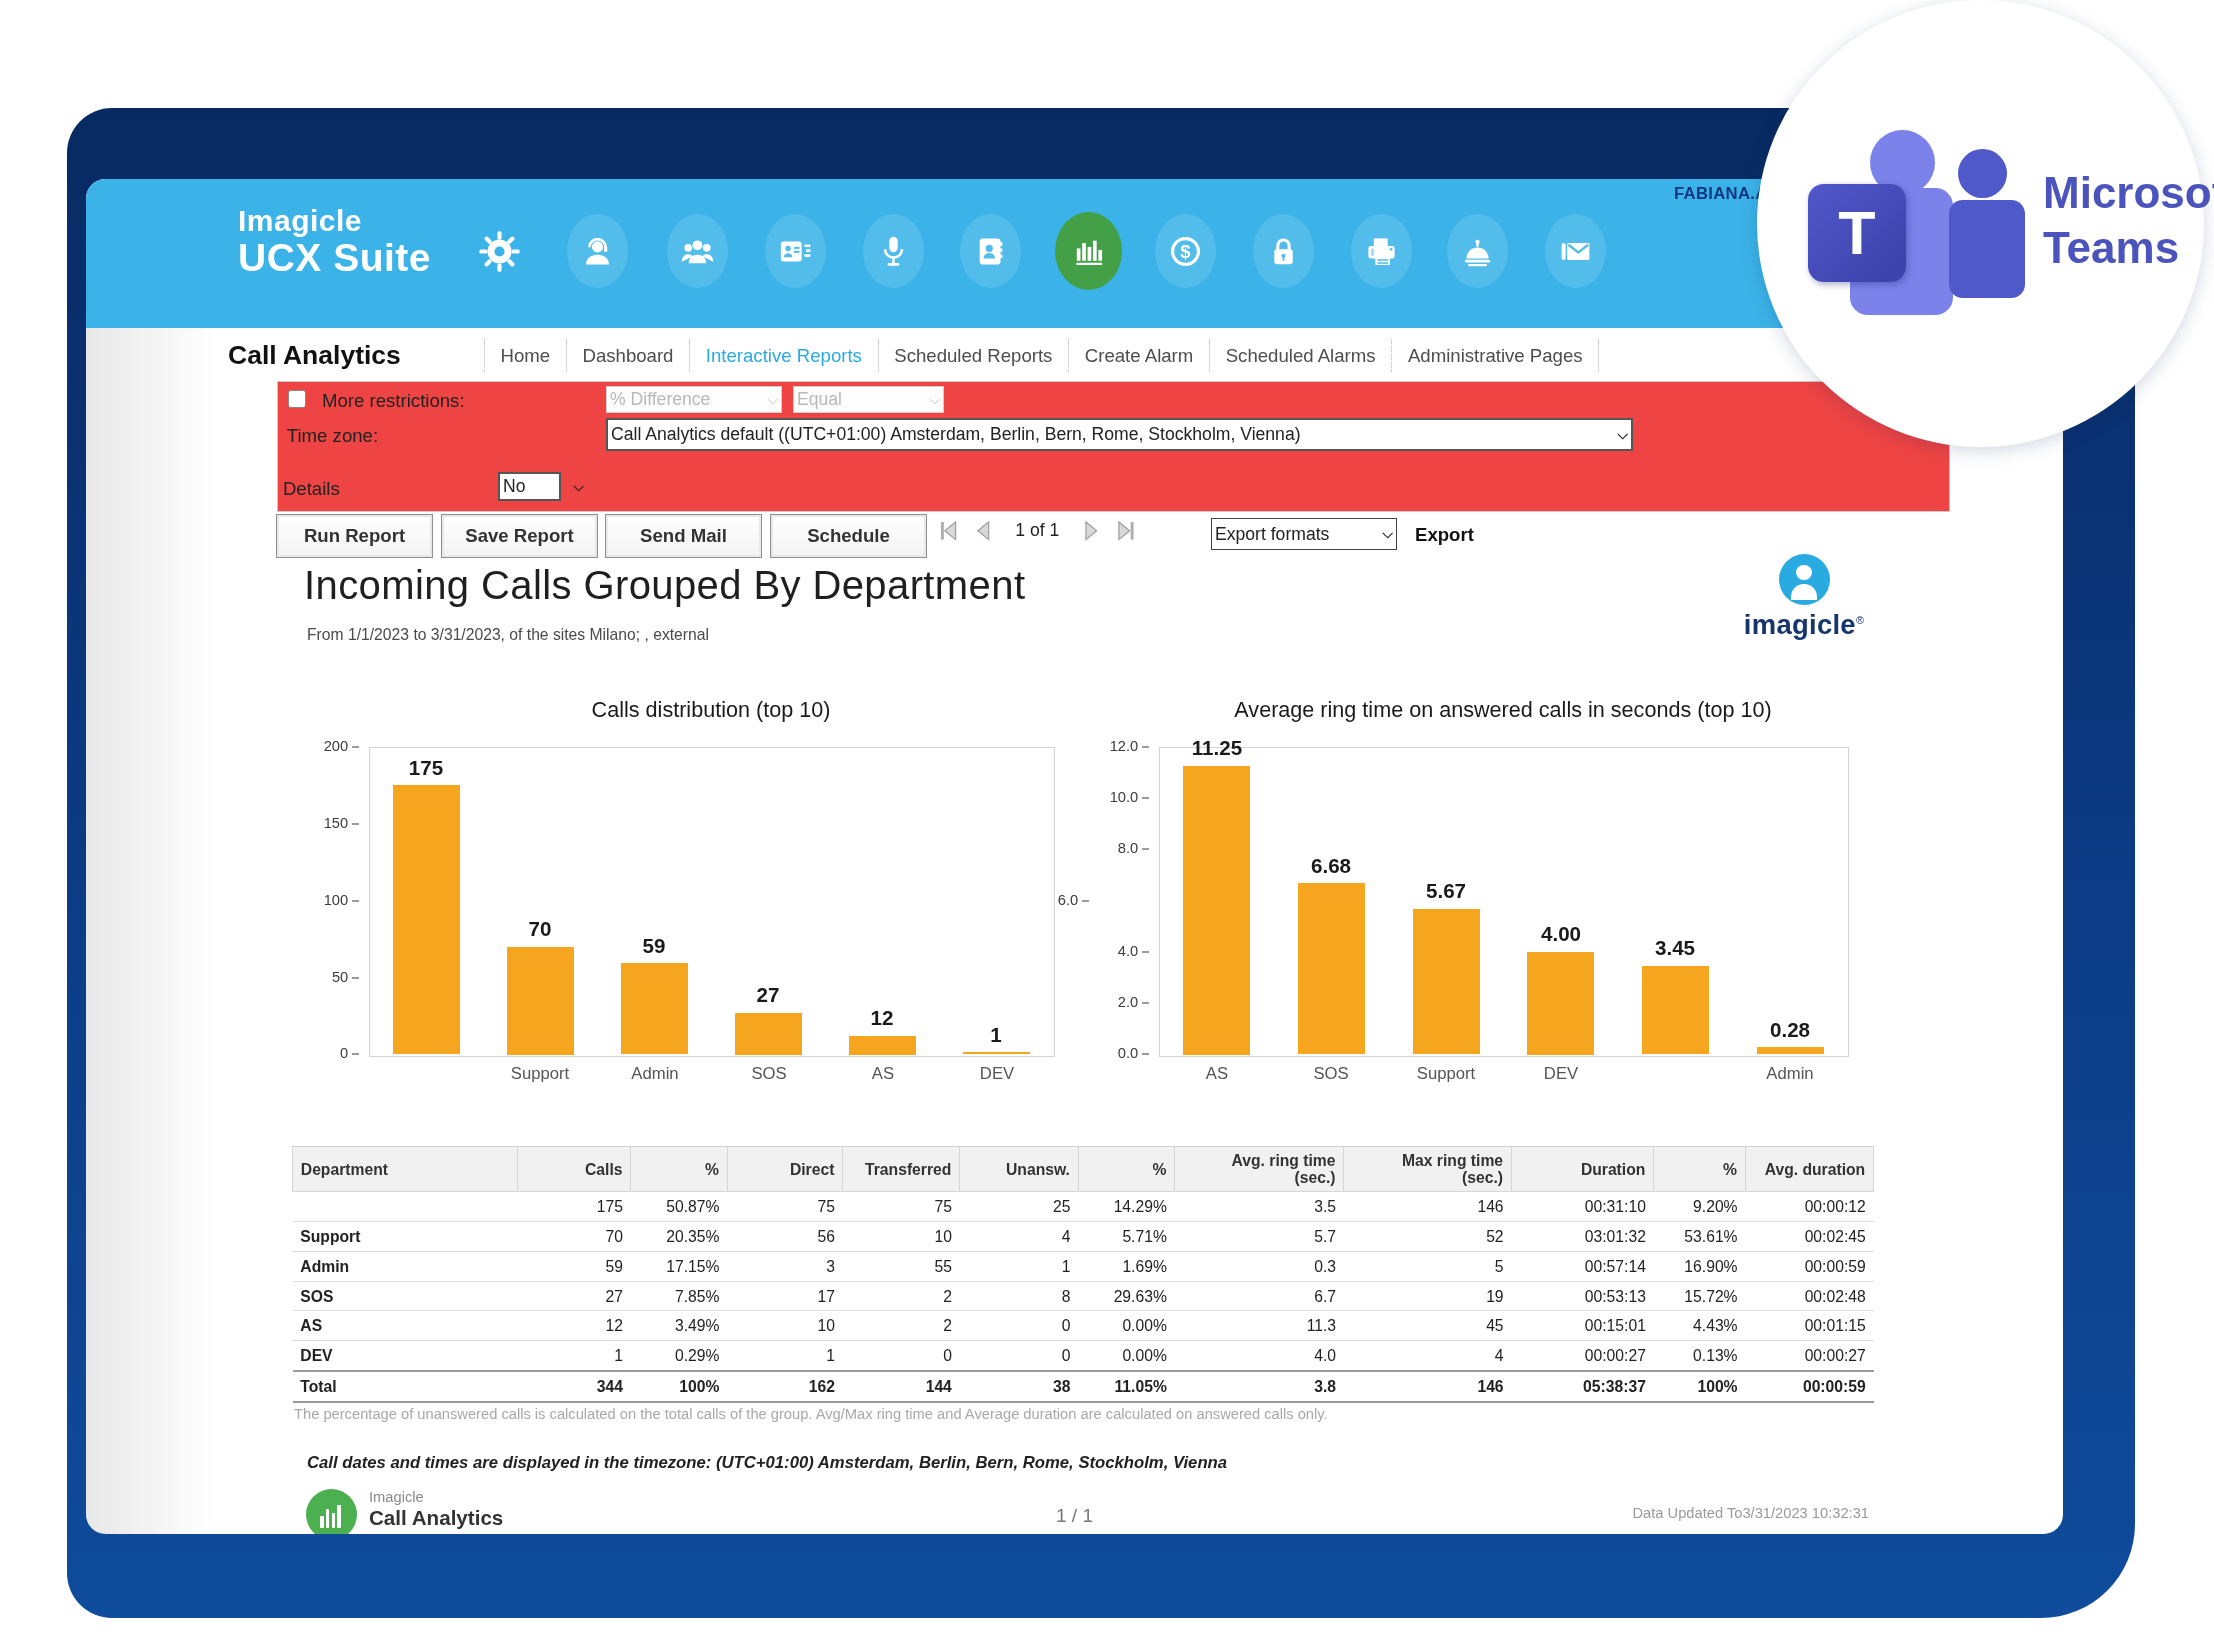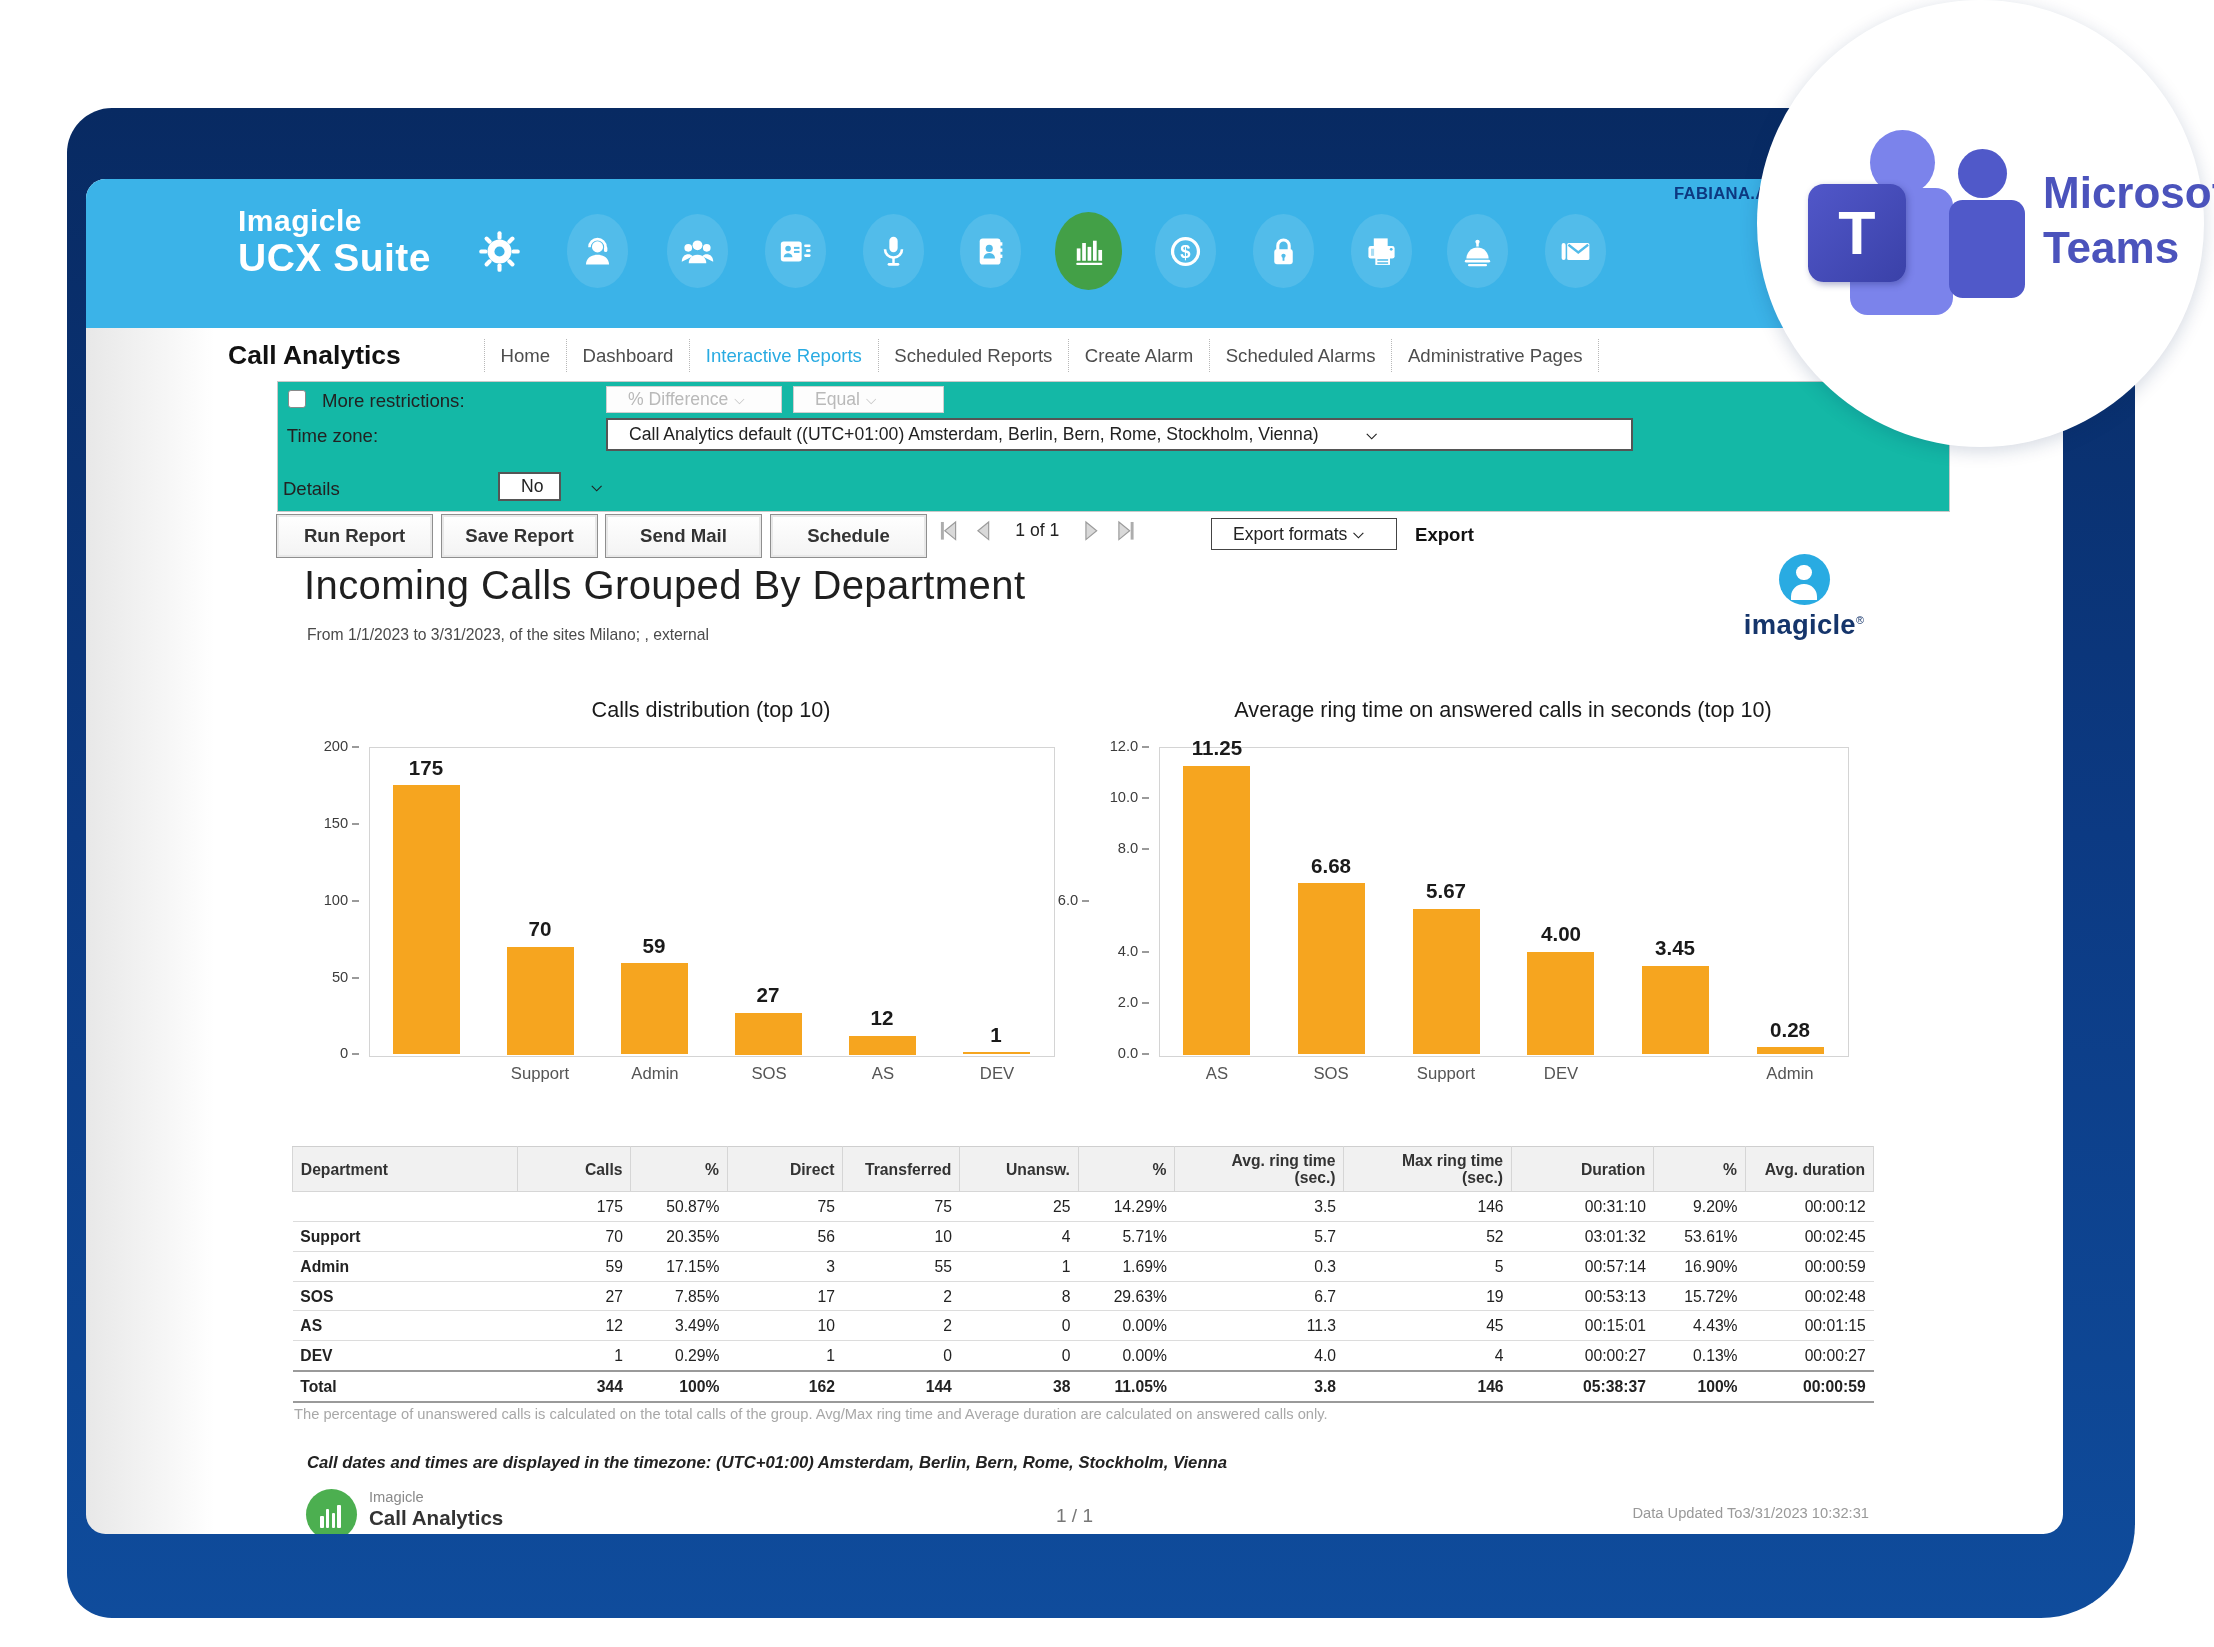--- a/index.html
+++ b/index.html
@@ -33,25 +33,25 @@
 
   
   .navrow{position:absolute;left:0;top:149px;width:100%;height:55px;display:flex;align-items:center;background:#fff;}
   .app-title{font-size:26.5px;font-weight:600;color:#111;margin-left:142px;}
   .tabs{display:flex;align-items:center;margin-left:83px;height:33px;}
   .tab{font-size:18.6px;color:#4d4d4d;padding:0 15.7px;border-left:1px dotted #b8b8b8;cursor:pointer;white-space:nowrap;line-height:33px;}
   .tab:last-child{border-right:1px dotted #b8b8b8;}
   .tab.active{color:#29abe2;}
 
   
-  .filterbox{position:absolute;left:191px;top:202px;width:1671px;height:129px;border:1px solid #c9c9c9;background:#14b8a6;}
+  .filterbox{position:absolute;left:191px;top:202px;width:1671px;height:129px;border:1px solid #c9c9c9;background:#ef4444;}
   .filterbox .chk{position:absolute;left:9.8px;top:7.8px;width:16.7px;height:16.7px;border:1px solid #8a8a8a;border-radius:2.9px;background:#fff;}
   .lbl{position:absolute;font-size:18.6px;color:#222;}
-  .sel{position:absolute;background:#fff;display:flex;align-items:center;
-    padding:0 21px;font-size:17.6px;color:#222;box-sizing:border-box;}
+  .sel{position:absolute;background:#fff;display:flex;align-items:center;justify-content:space-between;
+    padding:0 3px;font-size:17.6px;color:#222;box-sizing:border-box;}
   .sel .chev{font-size:13.7px;color:#555;margin-left:5.9px;}
   .sel.disabled{border:1px solid #cfcfcf;color:#b9b9b9;background:#fdfdfd;}
   .sel.disabled .chev{color:#c5c5c5;}
   .sel.strong{border:2px solid #555;gap:42px;}
   .sel-diff{left:328px;top:3.9px;width:176px;height:27.4px;}
   .sel-equal{left:515px;top:3.9px;width:151px;height:27.4px;}
   .sel-tz{left:328px;top:36px;width:1027px;height:33px;}
   .sel-details{left:220px;top:90px;width:63px;height:29px;}
 
   

